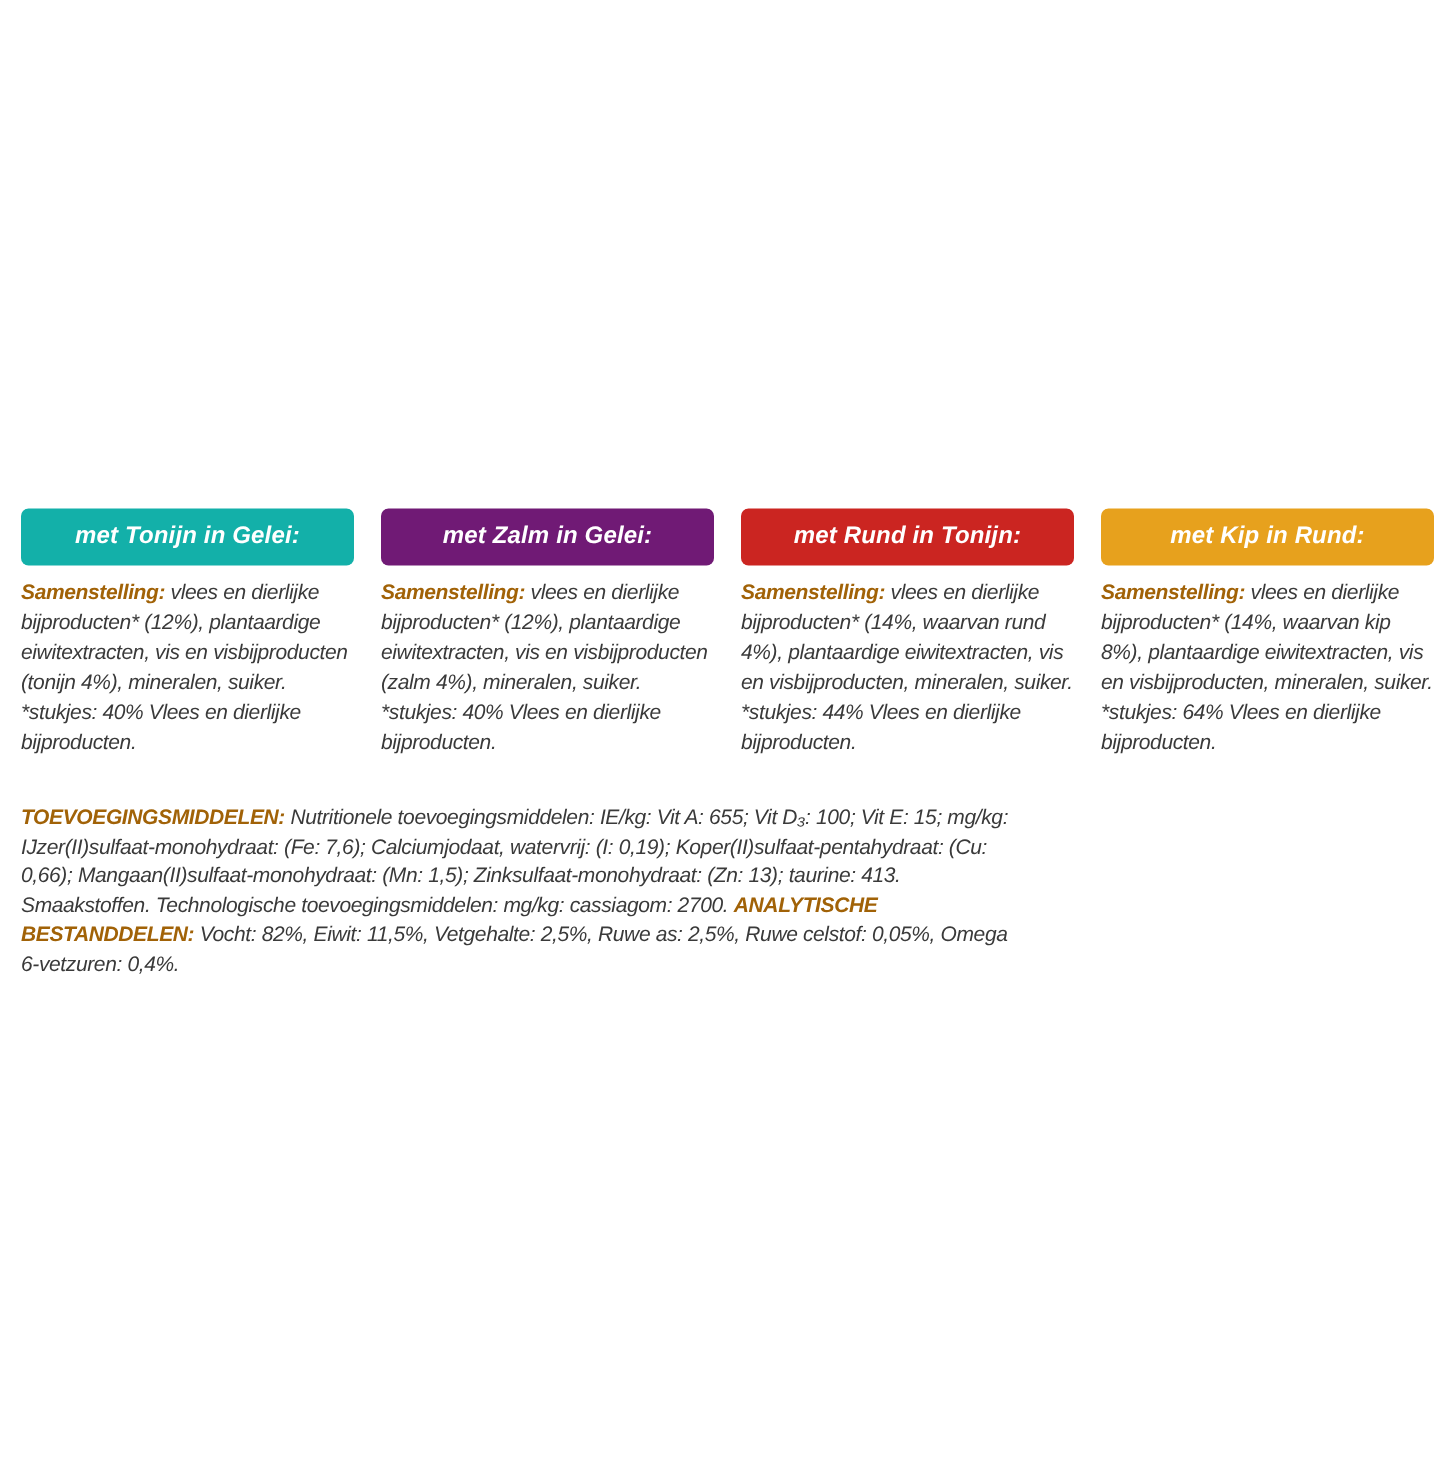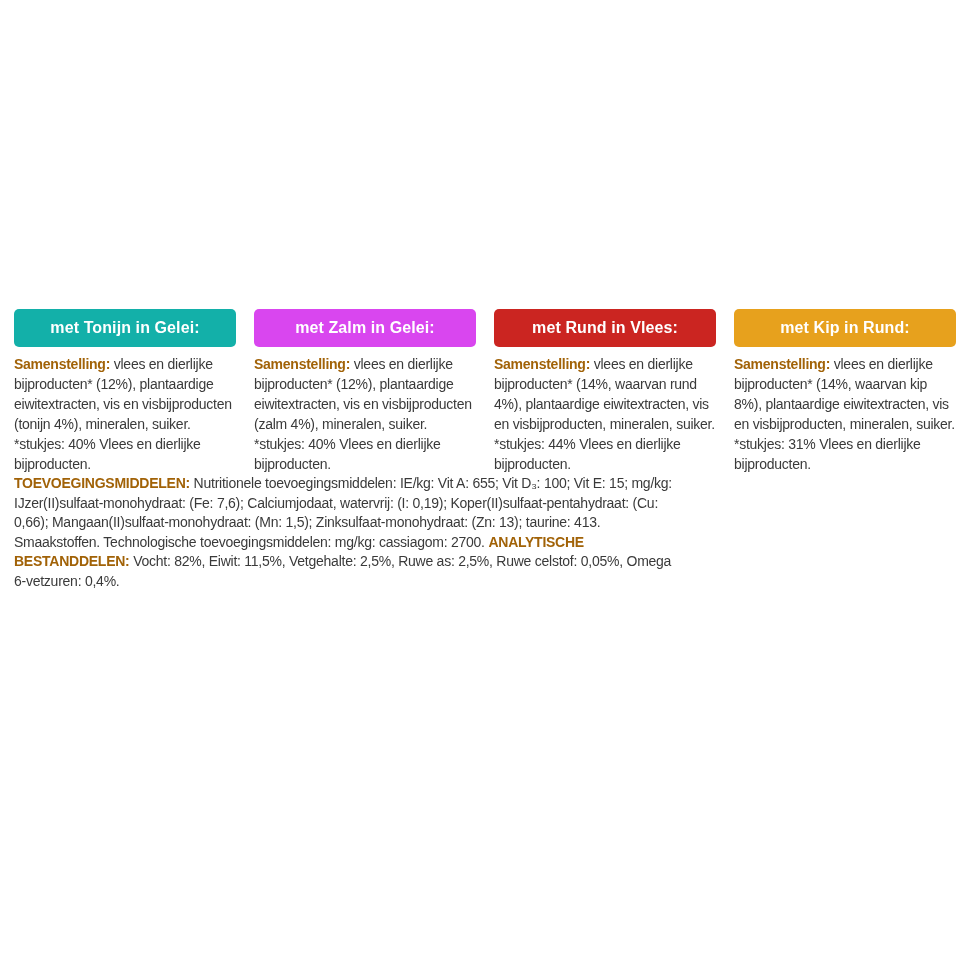--- a/index.html
+++ b/index.html
@@ -6,23 +6,24 @@
   html, body {
     width: 970px;
     height: 971px;
     background: #ffffff;
     font-family: "Liberation Sans", sans-serif;
     color: #323232;
     overflow: hidden;
   }
   .sheet {
     position: absolute;
-    top: 309px;
+    top: 339px;
     left: 14px;
     width: 942px;
+    font-style: italic;
   }
   .columns {
     display: flex;
     justify-content: space-between;
     gap: 18px;
   }
   .column {
     width: 222px;
     flex: 0 0 222px;
   }
@@ -44,51 +45,52 @@
     line-height: 20px;
     letter-spacing: -0.25px;
     color: #3a3a3a;
   }
   .ingredients-label,
   .additives-label {
     font-weight: 700;
     color: #a16207;
   }
   .additives {
+    margin-top: 31px;
     width: 664px;
     font-size: 14px;
     line-height: 19.5px;
     letter-spacing: -0.25px;
     color: #3a3a3a;
   }
 </style>
 </head>
 <body>
 
 <div class="sheet">
 
   <div class="columns">
 
     <div class="column">
       <div class="col-header" style="background-color: rgb(19, 176, 169);">met Tonijn in Gelei:</div>
       <div class="col-body"><span class="ingredients-label">Samenstelling:</span><span> vlees en dierlijke bijproducten* (12%), plantaardige eiwitextracten, vis en visbijproducten (tonijn 4%), mineralen, suiker. *stukjes: 40% Vlees en dierlijke bijproducten.</span></div>
     </div>
 
     <div class="column">
-      <div class="col-header" style="background-color: #d946ef;">met Zalm in Gelei:</div>
+      <div class="col-header" style="background-color: #701a75;">met Zalm in Gelei:</div>
       <div class="col-body"><span class="ingredients-label">Samenstelling:</span><span> vlees en dierlijke bijproducten* (12%), plantaardige eiwitextracten, vis en visbijproducten (zalm 4%), mineralen, suiker. *stukjes: 40% Vlees en dierlijke bijproducten.</span></div>
     </div>
 
     <div class="column">
-      <div class="col-header" style="background-color: rgb(203, 37, 33);">met Rund in Vlees:</div>
+      <div class="col-header" style="background-color: rgb(203, 37, 33);">met Rund in Tonijn:</div>
       <div class="col-body"><span class="ingredients-label">Samenstelling:</span><span> vlees en dierlijke bijproducten* (14%, waarvan rund 4%), plantaardige eiwitextracten, vis en visbijproducten, mineralen, suiker. *stukjes: 44% Vlees en dierlijke bijproducten.</span></div>
     </div>
 
     <div class="column">
       <div class="col-header" style="background-color: rgb(231, 161, 29);">met Kip in Rund:</div>
-      <div class="col-body"><span class="ingredients-label">Samenstelling:</span><span> vlees en dierlijke bijproducten* (14%, waarvan kip 8%), plantaardige eiwitextracten, vis en visbijproducten, mineralen, suiker. *stukjes: 31% Vlees en dierlijke bijproducten.</span></div>
+      <div class="col-body"><span class="ingredients-label">Samenstelling:</span><span> vlees en dierlijke bijproducten* (14%, waarvan kip 8%), plantaardige eiwitextracten, vis en visbijproducten, mineralen, suiker. *stukjes: 64% Vlees en dierlijke bijproducten.</span></div>
     </div>
 
   </div>
 
   <div class="additives"><span class="additives-label">TOEVOEGINGSMIDDELEN:</span><span> Nutritionele toevoegingsmiddelen: IE/kg: Vit A: 655; Vit D₃: 100; Vit E: 15; mg/kg: IJzer(II)sulfaat-monohydraat: (Fe: 7,6); Calciumjodaat, watervrij: (I: 0,19); Koper(II)sulfaat-pentahydraat: (Cu: 0,66); Mangaan(II)sulfaat-monohydraat: (Mn: 1,5); Zinksulfaat-monohydraat: (Zn: 13); taurine: 413. Smaakstoffen. Technologische toevoegingsmiddelen: mg/kg: cassiagom: 2700. </span><span class="additives-label">ANALYTISCHE BESTANDDELEN:</span><span> Vocht: 82%, Eiwit: 11,5%, Vetgehalte: 2,5%, Ruwe as: 2,5%, Ruwe celstof: 0,05%, Omega 6-vetzuren: 0,4%.</span></div>
 
 </div>
 
 </body></html>

